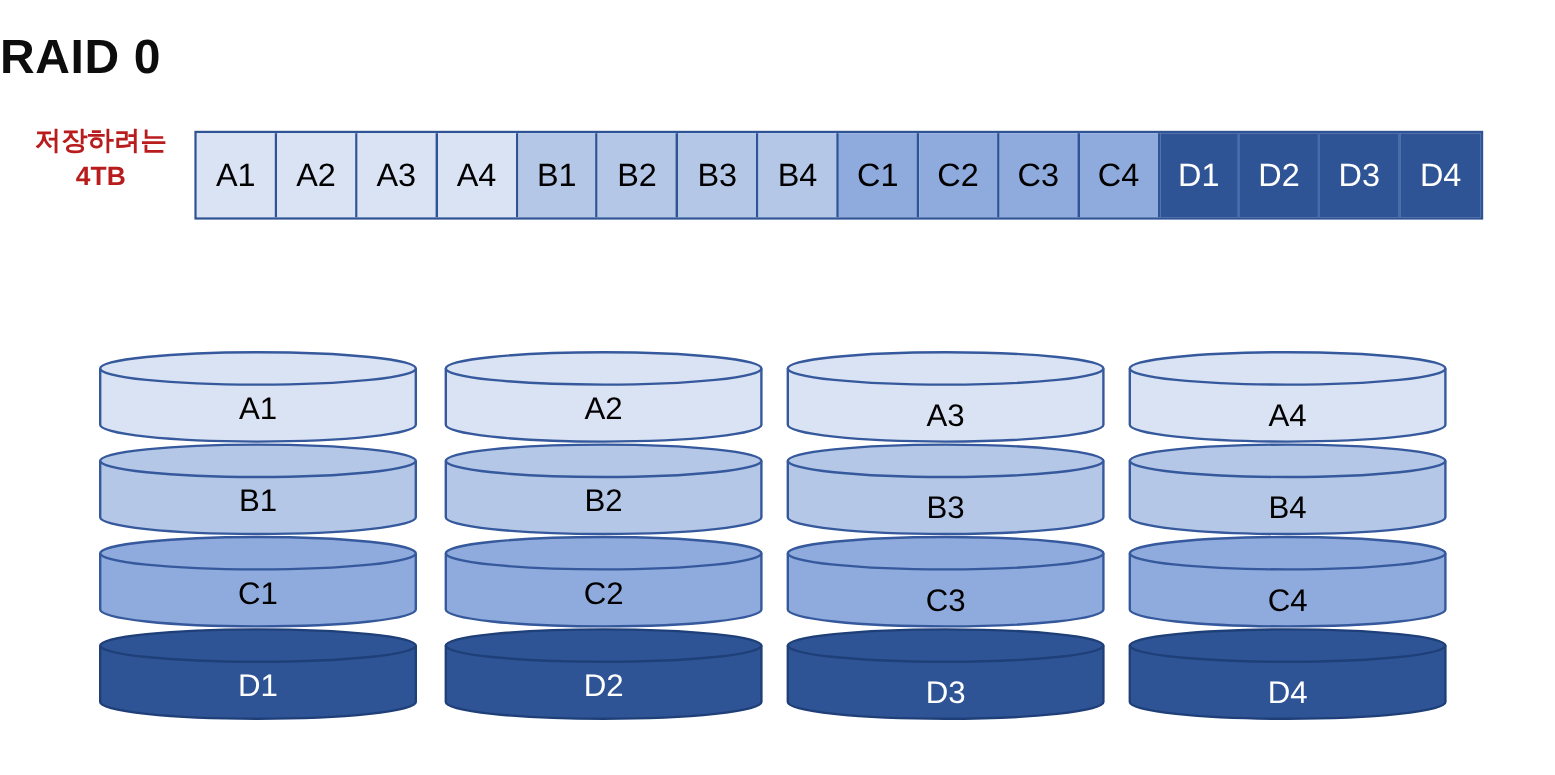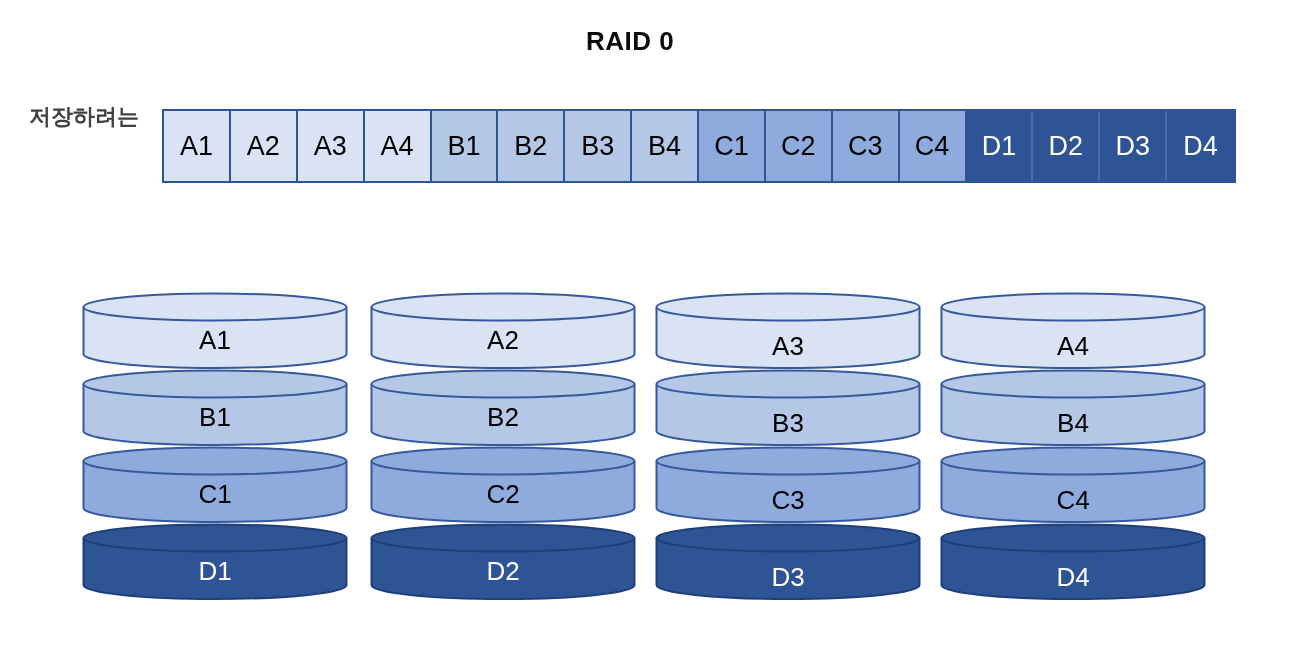--- a/index.html
+++ b/index.html
@@ -3,27 +3,27 @@
 <meta charset="utf-8">
 <style>
   html,body{margin:0;padding:0;background:#ffffff;}
   .canvas{
     position:relative;width:1296px;height:646px;background:#ffffff;
     font-family:"Liberation Sans", sans-serif;overflow:hidden;
   }
   
   .title{
     position:absolute;left:0;top:26px;width:1260px;
-    text-align:center;font-size:26px;font-weight:bold;color:#0d0d0d;
+    font-size:40px;font-weight:bold;color:#0d0d0d;
     letter-spacing:0.5px;
   }
   
   .source-label{
     position:absolute;left:6px;top:102px;width:156px;
-    text-align:center;font-size:22px;font-weight:bold;color:#404040;
+    text-align:center;font-size:22px;font-weight:bold;color:#b91c1c;
     line-height:30px;
   }
   
   .strip{
     position:absolute;left:162px;top:109px;height:74px;width:1074px;
     display:flex;box-sizing:border-box;border:2px solid #2f5496;
   }
   .cell{
     width:67px;box-sizing:border-box;
     display:flex;align-items:center;justify-content:center;
@@ -60,20 +60,21 @@
 </style>
 </head>
 <body>
 
 <div class="canvas">
 
   <div class="title">RAID 0</div>
 
   <div class="source-label">
     <div>저장하려는</div>
+    <div>4TB</div>
   </div>
 
   <div class="strip">
     <div class="cell tier-a">A1</div>
     <div class="cell tier-a">A2</div>
     <div class="cell tier-a">A3</div>
     <div class="cell tier-a">A4</div>
     <div class="cell tier-b">B1</div>
     <div class="cell tier-b">B2</div>
     <div class="cell tier-b">B3</div>

